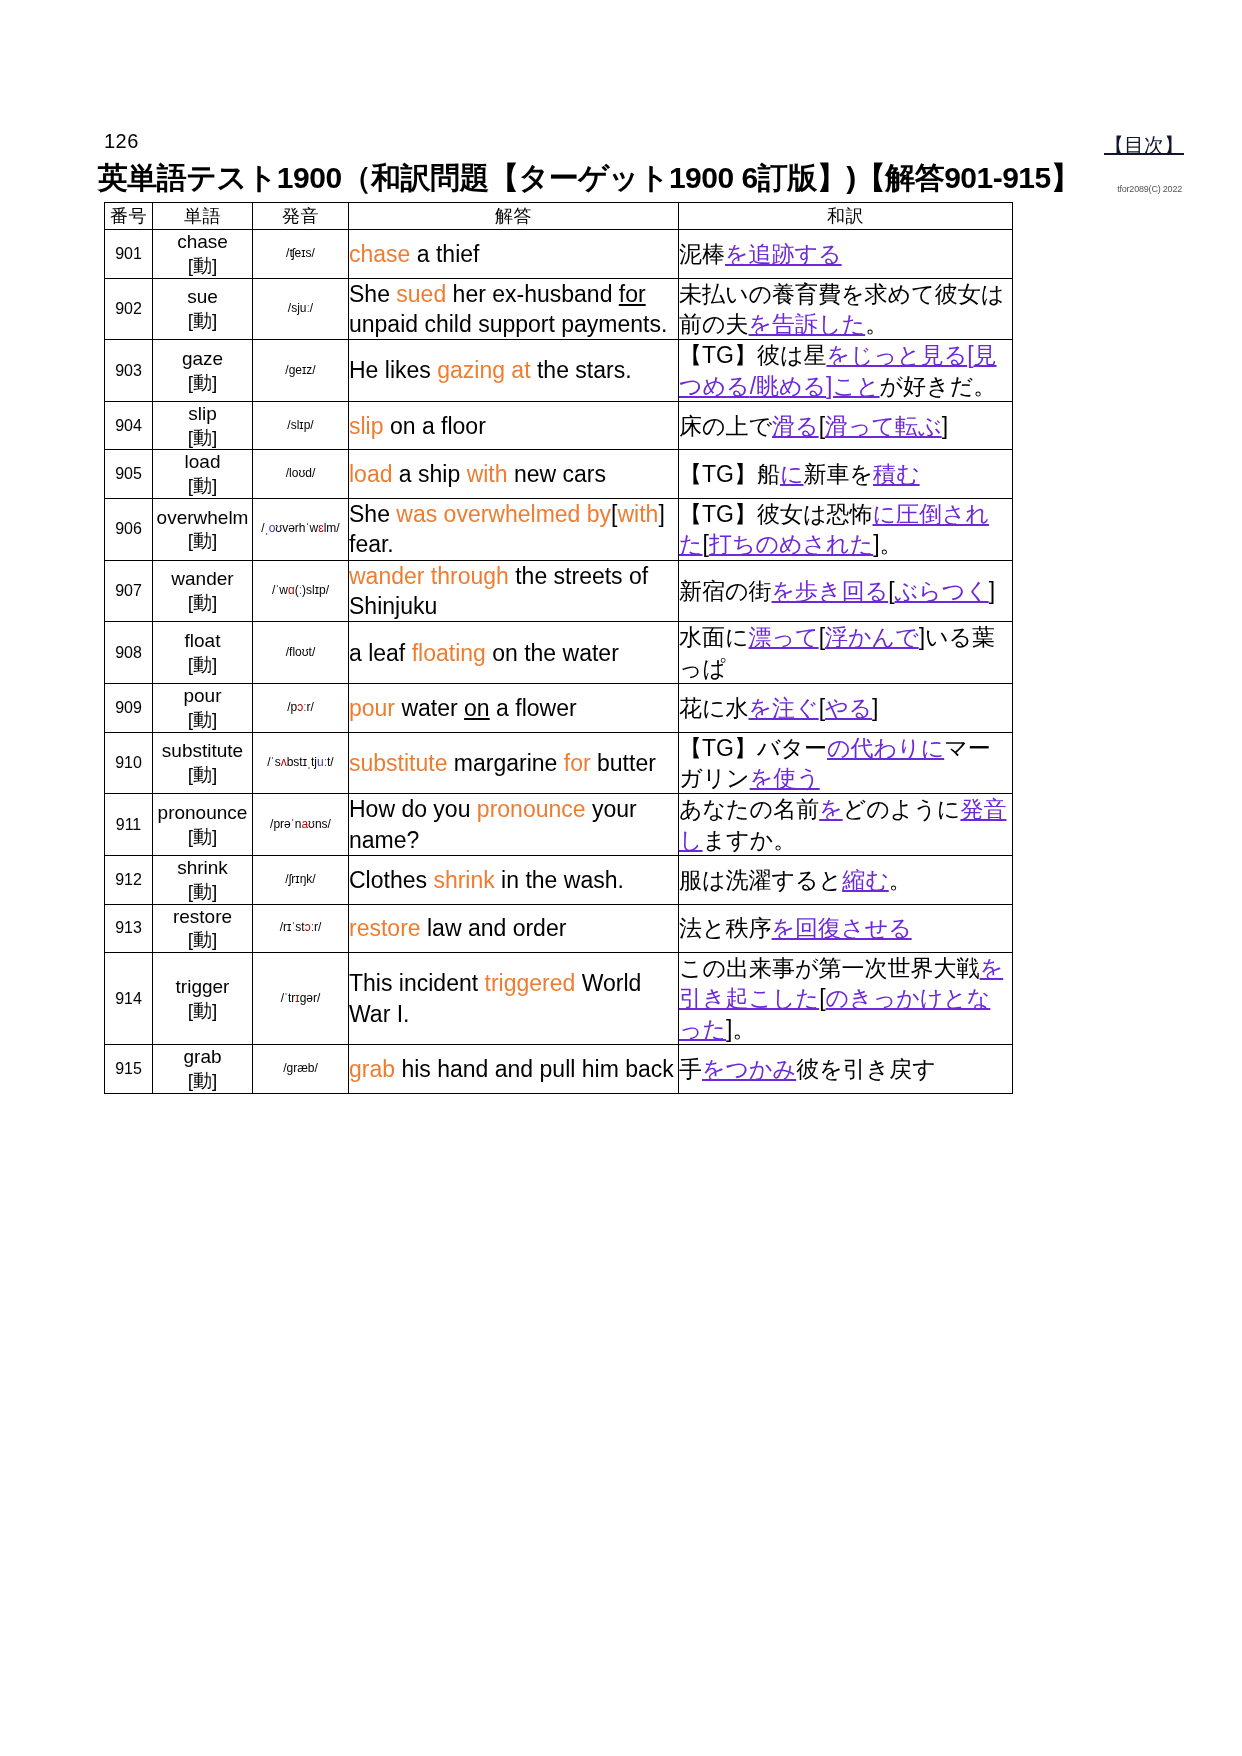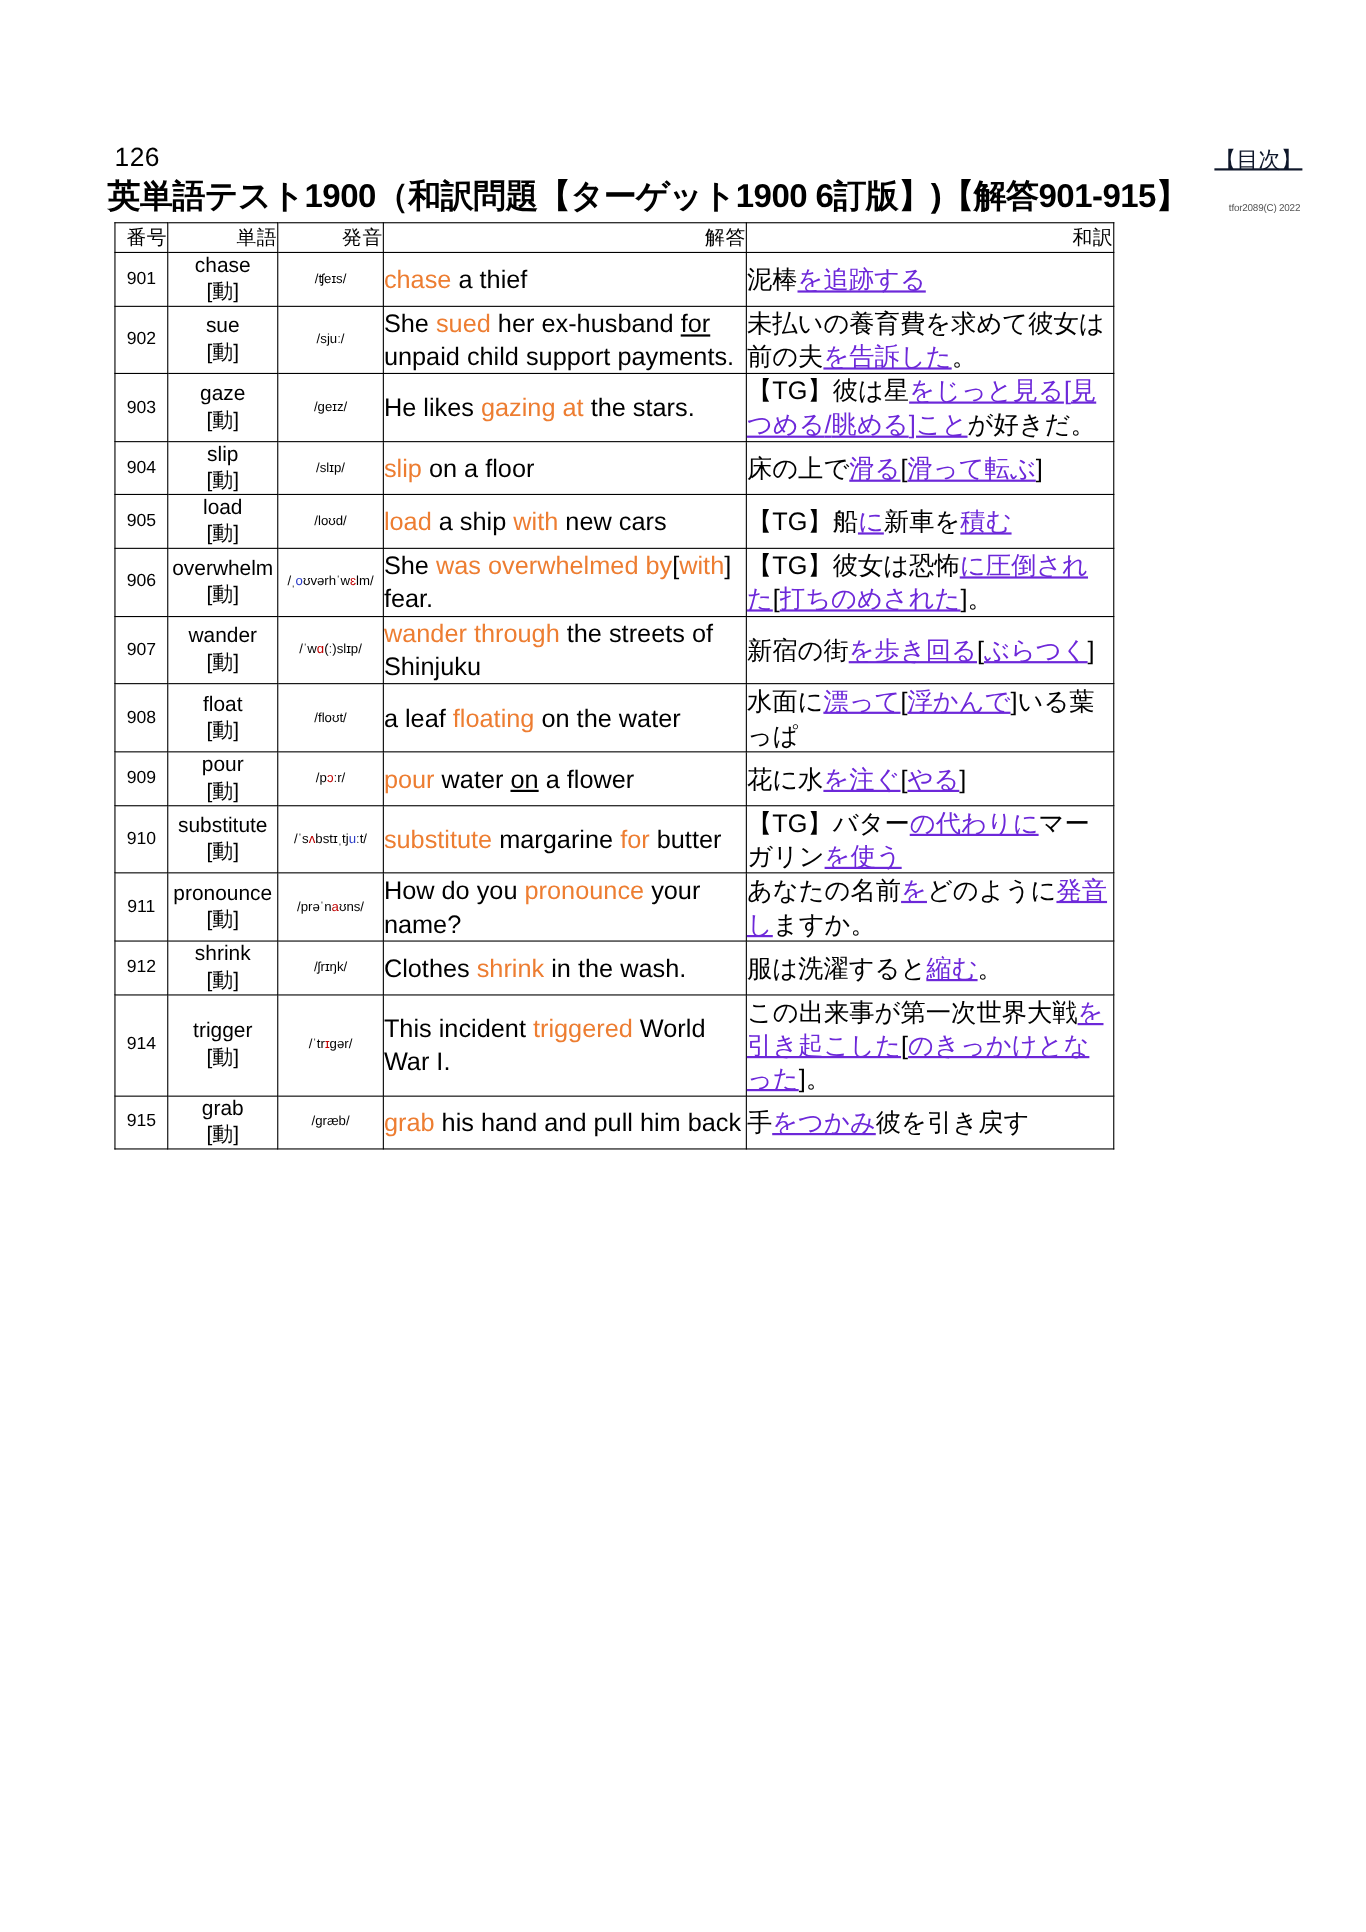--- a/index.html
+++ b/index.html
@@ -20,21 +20,21 @@
     left: 0; top: 0;
     width: 1242px;
     height: 1756px;
   }
 
   
   .page-number {
     position: absolute;
     left: 104px;
     top: 130px;
-    font-size: 24px;
+    font-size: 20px;
     letter-spacing: 0.5px;
   }
   .toc-link {
     position: absolute;
     right: 58px;
     top: 132px;
     font-size: 20px;
     color: #0f172a;
     text-decoration: underline;
     white-space: nowrap;
@@ -72,21 +72,21 @@
   table.vocab th,
   table.vocab td {
     border: 1.6px solid #000000;
     padding: 0;
     vertical-align: middle;
   }
   table.vocab thead th {
     height: 26px;
     font-size: 18px;
     font-weight: normal;
-    text-align: right;
+    text-align: center;
     letter-spacing: 0.5px;
   }
 
   col.c-no     { width: 48px; }
   col.c-word   { width: 100px; }
   col.c-pron   { width: 96px; }
   col.c-answer { width: 330px; }
   col.c-ja     { width: 334px; }
 
   td.no {
@@ -239,20 +239,27 @@
           <td class="ja"><span>あなたの名前</span><span class="hlu">を</span><span>どのように</span><span class="hlu">発音し</span><span>ますか。</span></td>
         </tr>
         <tr>
           <td class="no">912</td>
           <td class="word"><span>shrink</span><span class="pos">[動]</span></td>
           <td class="pron"><span>/ʃrɪŋk/</span></td>
           <td class="answer"><span>Clothes </span><span class="hl">shrink</span><span> in the wash.</span></td>
           <td class="ja"><span>服は洗濯すると</span><span class="hlu">縮む</span><span>。</span></td>
         </tr>
         <tr>
+          <td class="no">913</td>
+          <td class="word"><span>restore</span><span class="pos">[動]</span></td>
+          <td class="pron"><span>/rɪˈst</span><span class="ipa-r">ɔ</span><span>ːr/</span></td>
+          <td class="answer"><span class="hl">restore</span><span> law and order</span></td>
+          <td class="ja"><span>法と秩序</span><span class="hlu">を回復させる</span></td>
+        </tr>
+        <tr>
           <td class="no">914</td>
           <td class="word"><span>trigger</span><span class="pos">[動]</span></td>
           <td class="pron"><span>/ˈtr</span><span class="ipa-r">ɪ</span><span>gər/</span></td>
           <td class="answer"><span>This incident </span><span class="hl">triggered</span><span> World War I.</span></td>
           <td class="ja"><span>この出来事が第一次世界大戦</span><span class="hlu">を引き起こした</span><span>[</span><span class="hlu">のきっかけとなった</span><span>]。</span></td>
         </tr>
         <tr>
           <td class="no">915</td>
           <td class="word"><span>grab</span><span class="pos">[動]</span></td>
           <td class="pron"><span>/græb/</span></td>

